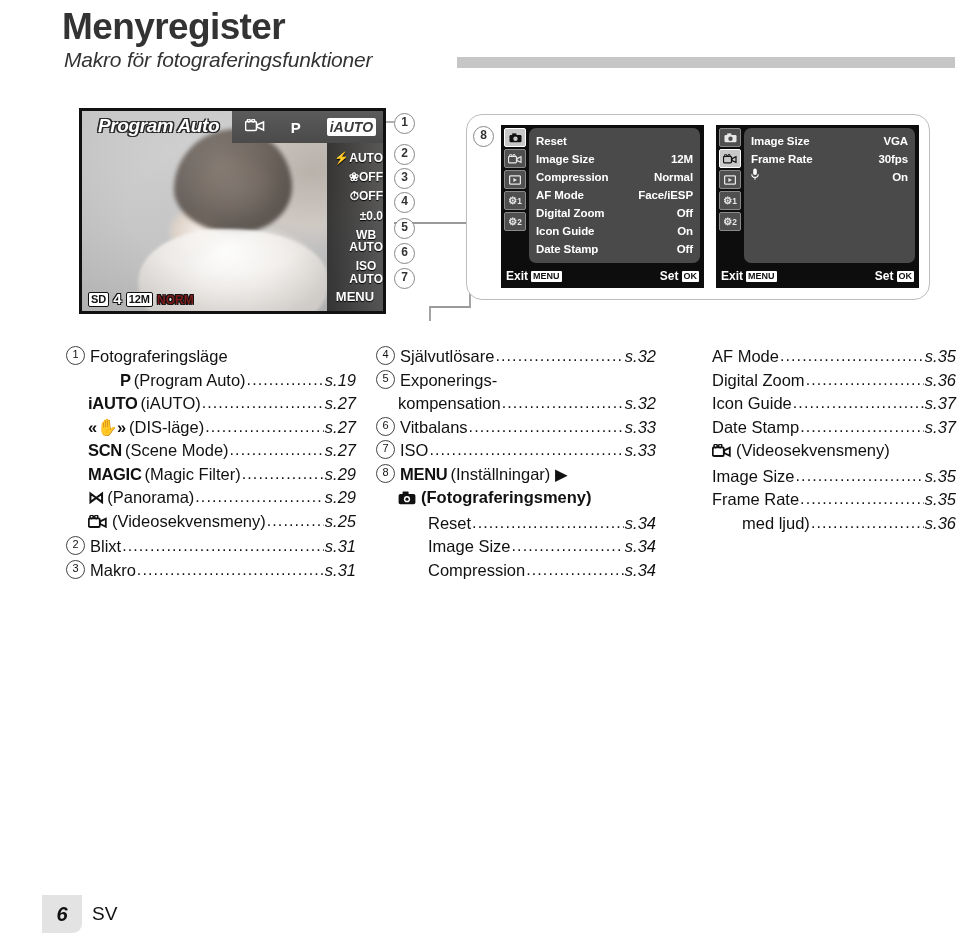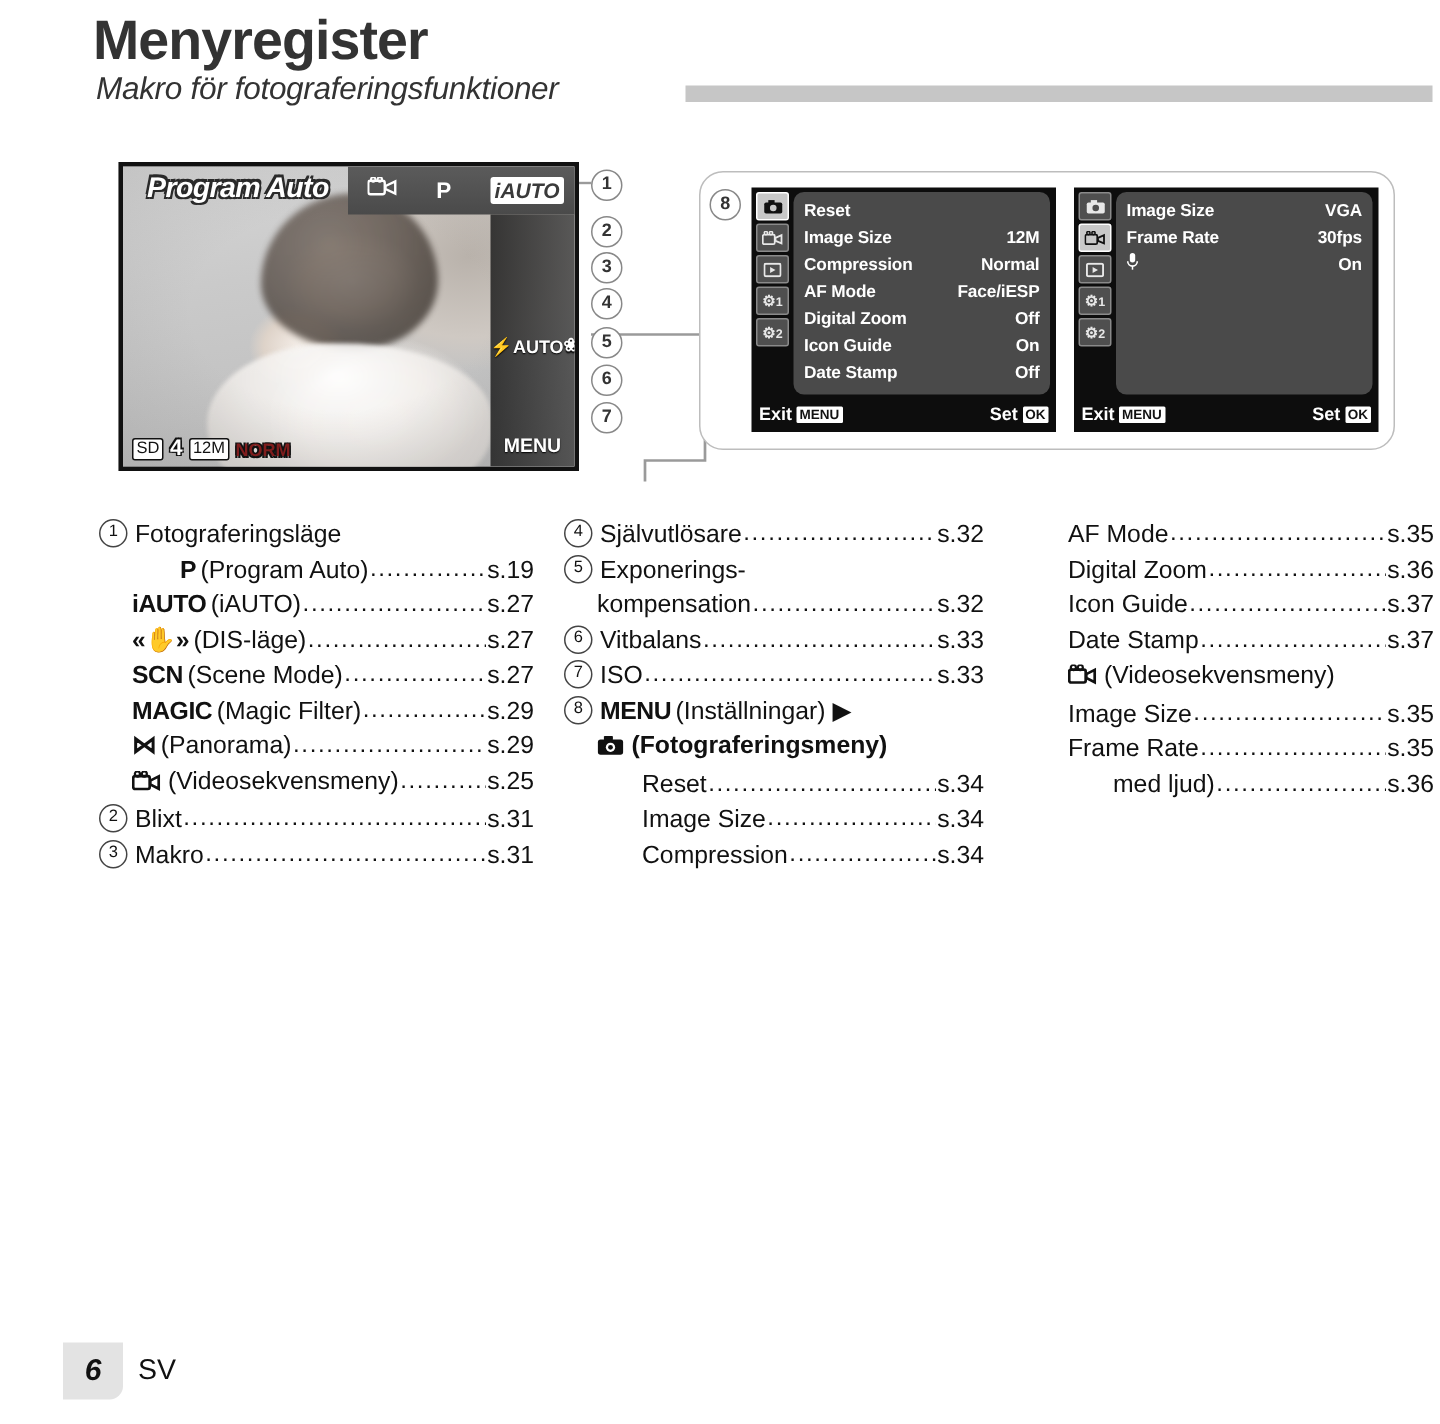--- a/index.html
+++ b/index.html
@@ -126,22 +126,22 @@
     font-size: 14px; font-weight: bold; font-style: italic;
   }
 
   
   .lcd-rightstrip {
     position: absolute;
     right: 0; top: 32px;
     width: 56px; bottom: 0;
     background: linear-gradient(90deg, rgba(35,35,35,.88) 0%, rgba(70,70,70,.85) 100%);
     display: flex;
-    flex-direction: row;
-    align-items: center;
+    flex-direction: column;
+    align-items: flex-end;
     color: #ffffff;
   }
   .rs-item {
     font-size: 12px;
     font-weight: bold;
     line-height: 1.02;
     text-align: center;
     margin-top: 7px;
     white-space: pre-line;
     text-shadow: 0 1px 1px #000;
@@ -164,21 +164,21 @@
     display: flex;
     align-items: flex-end;
     gap: 4px;
     color: #111;
   }
   .st-box {
     background: #ffffff;
     border: 1.4px solid #111;
     border-radius: 2px;
     font-size: 11px;
-    font-weight: normal;
+    font-weight: bold;
     padding: 0 2px;
     line-height: 13px;
     margin-top: 24px;
   }
   .st-plain {
     font-size: 15px; font-weight: bold; color: #ffffff;
     text-shadow: -1px -1px 0 #111, 1px -1px 0 #111, -1px 1px 0 #111, 1px 1px 0 #111;
   }
   .st-norm {
     font-size: 12px; font-weight: bold; color: #7f1d1d;
@@ -346,21 +346,21 @@
     flex: 1 1 auto;
     overflow: hidden;
     white-space: nowrap;
     margin: 0 1px;
     color: #111;
     letter-spacing: 1.1px;
     font-size: 16px;
     position: relative;
     top: -1px;
   }
-  .pg { flex: 0 0 auto; font-size: 16.5px; }
+  .pg { flex: 0 0 auto; font-size: 16.5px; font-style: italic; }
   .nodots { flex: 1 1 auto; }
 
   
   #footer { position: absolute; left: 0; bottom: 0; width: 960px; height: 60px; }
   #page-num-box {
     position: absolute;
     left: 42px; top: 6px;
     width: 40px; height: 38px;
     background: #e3e3e3;
     border-radius: 0 0 9px 0;

